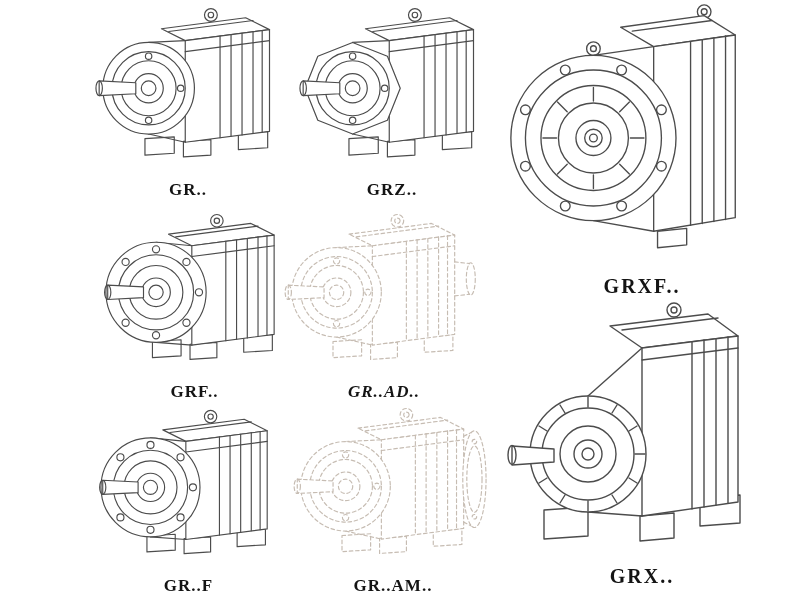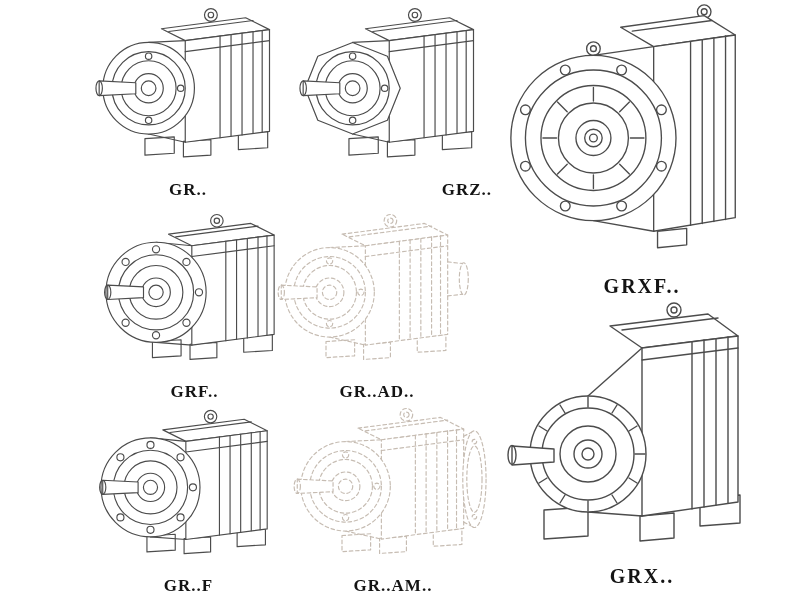--- a/index.html
+++ b/index.html
@@ -189,42 +189,42 @@
 
 <div class="canvas">
 
   <figure class="figure" style="left:88px;top:4px;width:200px;height:198px;">
     <svg class="art" viewBox="0 0 210 190">
       <use href="#sym-gr" xlink:href="#sym-gr"></use>
       </svg>
     <figcaption class="caption">GR..</figcaption>
   </figure>
 
-  <figure class="figure" style="left:292px;top:4px;width:200px;height:198px;align-items:flex-end;">
+  <figure class="figure" style="left:292px;top:4px;width:200px;height:198px;">
     <svg class="art" viewBox="0 0 210 190">
       <use href="#sym-grz" xlink:href="#sym-grz"></use>
       </svg>
     <figcaption class="caption">GRZ..</figcaption>
   </figure>
 
   <figure class="figure big" style="left:492px;top:2px;width:300px;height:296px;">
     <svg class="art" viewBox="0 0 300 280">
       <use href="#sym-grxf" xlink:href="#sym-grxf"></use>
       </svg>
     <figcaption class="caption">GRXF..</figcaption>
   </figure>
 
   <figure class="figure" style="left:92px;top:210px;width:205px;height:194px;">
     <svg class="art" viewBox="0 0 210 190">
       <use href="#sym-grf" xlink:href="#sym-grf"></use>
       </svg>
     <figcaption class="caption">GRF..</figcaption>
   </figure>
 
-  <figure class="figure ghost" style="left:272px;top:210px;width:210px;height:194px;">
+  <figure class="figure ghost" style="left:279px;top:210px;width:210px;height:194px;font-style:italic;">
     <svg class="art" viewBox="0 0 230 190">
       <use href="#sym-gr-ad" xlink:href="#sym-gr-ad"></use>
       </svg>
     <figcaption class="caption">GR..AD..</figcaption>
   </figure>
 
   <figure class="figure" style="left:86px;top:406px;width:205px;height:192px;justify-content:space-between;">
     <svg class="art" viewBox="0 0 210 190">
       <use href="#sym-grf" xlink:href="#sym-grf"></use>
       </svg>

